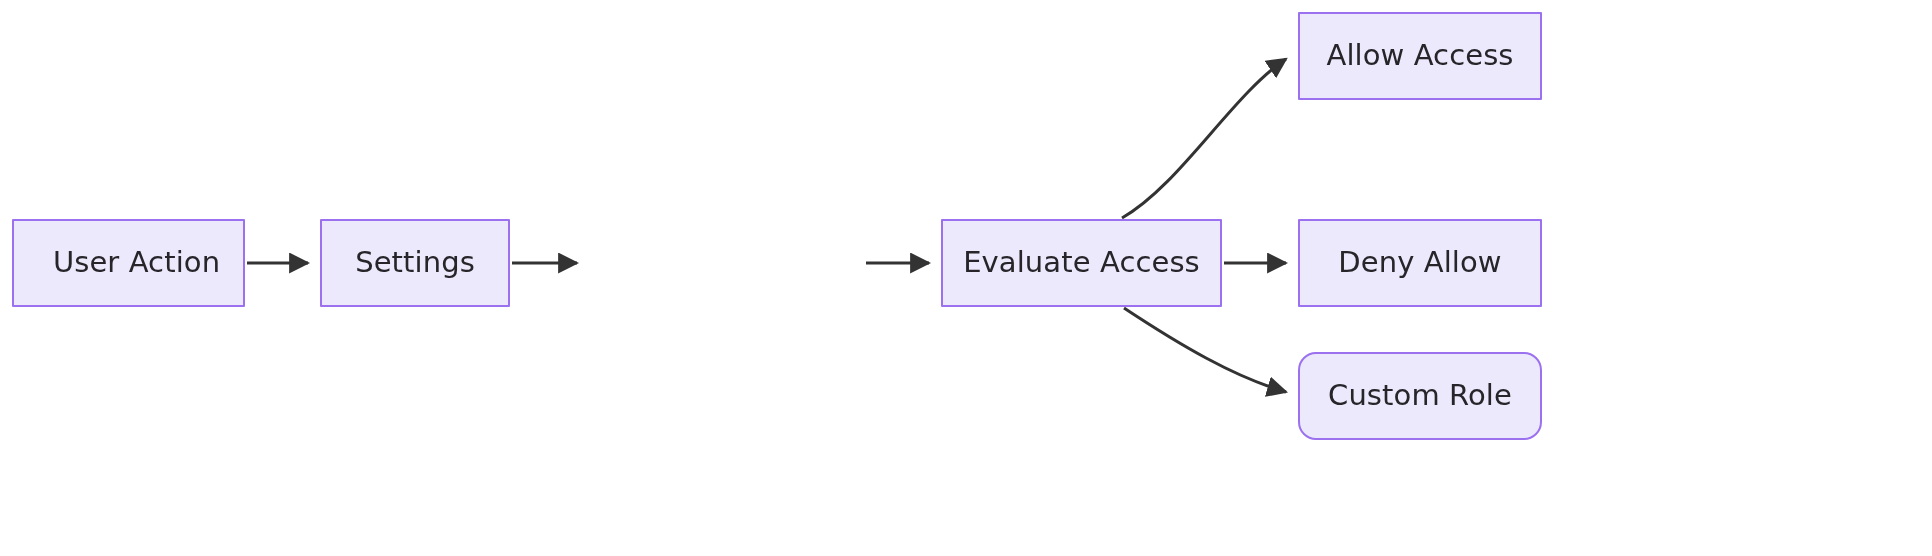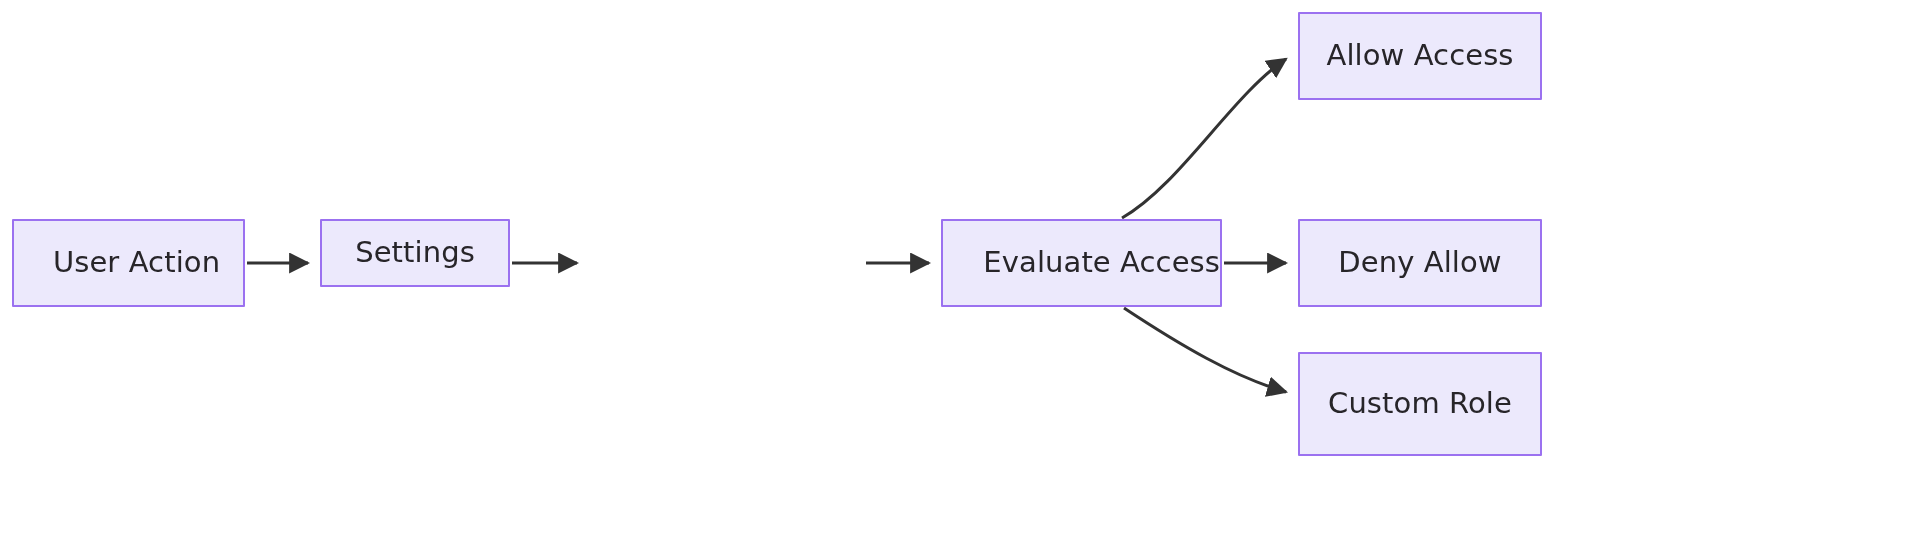--- a/index.html
+++ b/index.html
@@ -43,26 +43,26 @@
     letter-spacing: 0.1px;
     white-space: nowrap;
   }
   .node-label {
     display: block;
     line-height: 1;
     padding-bottom: 2px;
   }
   
   #node-user-action   { left: 12px;   top: 219px; width: 233px; height: 88px; padding-left: 16px; }
-  #node-settings      { left: 320px;  top: 219px; width: 190px; height: 68px; }
+  #node-settings      { left: 320px;  top: 219px; width: 190px; height: 88px; }
   #node-security      { left: 589px;  top: 219px; width: 275px; height: 88px; }
-  #node-evaluate      { left: 941px;  top: 219px; width: 281px; height: 88px; justify-content: flex-end; }
+  #node-evaluate      { left: 941px;  top: 219px; width: 281px; height: 88px; }
   #node-allow         { left: 1298px; top: 12px;  width: 244px; height: 88px; }
   #node-deny          { left: 1298px; top: 219px; width: 244px; height: 88px; }
-  #node-custom        { left: 1298px; top: 352px; width: 244px; height: 104px; }
+  #node-custom        { left: 1298px; top: 352px; width: 244px; height: 88px; border-radius: 18px; }
 </style>
 </head>
 <body>
 
 <div id="diagram-root">
 
   <svg id="edge-layer" viewBox="0 0 1932 556" width="1932" height="556" xmlns="http://www.w3.org/2000/svg">
     <defs>
       <marker id="arrowhead" viewBox="0 0 10 10" refX="9" refY="5" markerWidth="7" markerHeight="7" orient="auto-start-reverse">
         <path d="M 0 0 L 10 5 L 0 10 z" fill="#333333"></path>

